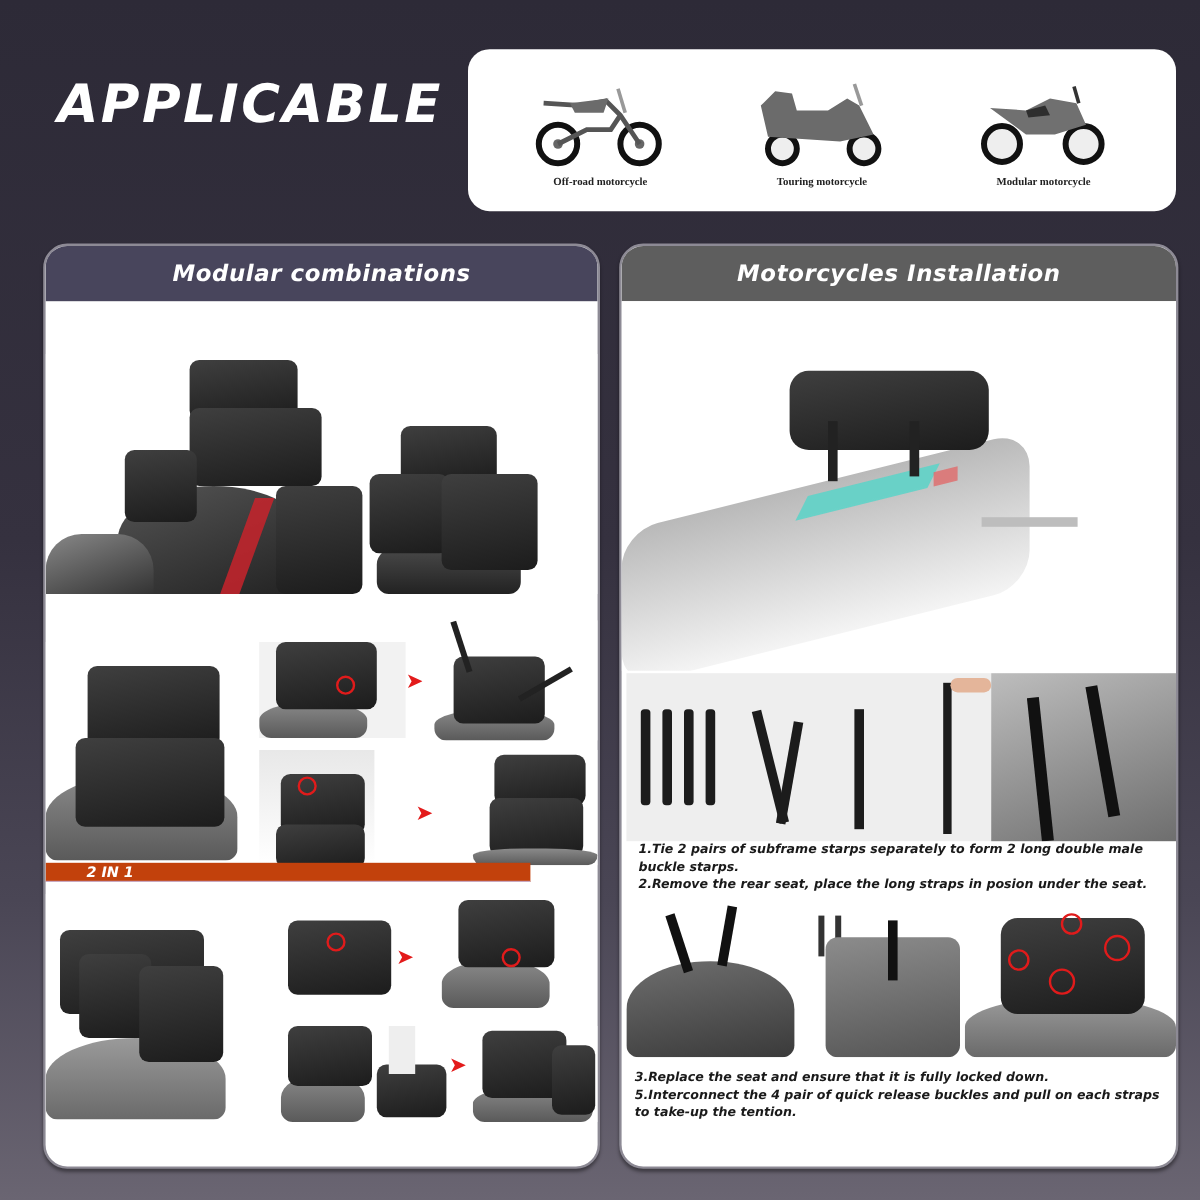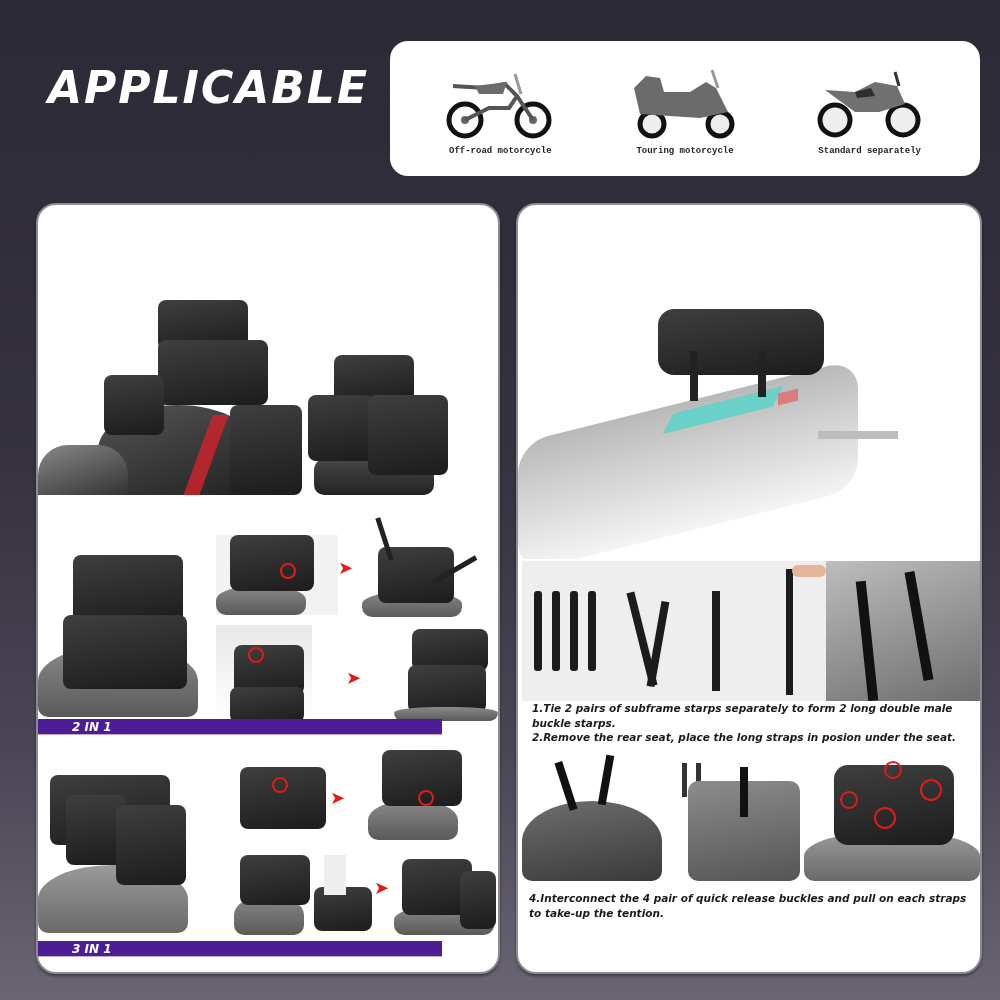--- a/index.html
+++ b/index.html
@@ -15,21 +15,21 @@
     font-size: 44px; line-height: 56px; letter-spacing: 2px;
   }
   .headline .arrow { font-size: 16px; font-style: normal; font-weight: normal; margin-left: 26px; vertical-align: middle; }
   .models-card {
     position: absolute; left: 390px; top: 41px; width: 590px; height: 135px;
     background: #fff; border-radius: 18px; display: flex; justify-content: space-around; align-items: flex-end;
     padding: 0 18px 20px 18px;
   }
   .model { display: flex; flex-direction: column; align-items: center; width: 130px; }
   .model svg { width: 110px; height: 72px; }
-  .model .label { font-family: Liberation Mono, monospace; font-weight: bold; font-size: 9px; color: #222; margin-top: 6px; white-space: nowrap; }
+  .model .label { font-family: Liberation Serif, serif; font-weight: bold; font-size: 9px; color: #222; margin-top: 6px; white-space: nowrap; }
 
   .panel {
     position: absolute; top: 203px; border-radius: 20px; background: #fff; overflow: hidden;
     border: 2px solid #8d8a95; box-shadow: 0 2px 3px rgba(0,0,0,.4);
   }
   .panel-left { left: 36px; width: 464px; height: 771px; }
   .panel-right { left: 516px; width: 466px; height: 771px; }
   .panel-header {
     height: 46px; display: flex; align-items: center; justify-content: center;
     color: #fff; font-weight: bold; font-style: italic; font-size: 19px; letter-spacing: 0.5px;
@@ -37,21 +37,21 @@
   .panel-left .panel-header { background: #48455c; }
   .panel-right .panel-header { background: #5e5e5e; }
 
   .photo { position: absolute; background: #f2f2f2; overflow: hidden; }
   .bag { position: absolute; background: linear-gradient(170deg, #3f3f3f, #1c1c1c); border-radius: 8px; }
   .seat { position: absolute; background: linear-gradient(180deg, #8a8a8a, #5a5a5a); border-radius: 50% 50% 10px 10px; }
   .red-arrow { position: absolute; color: #e31b1b; font-size: 18px; font-weight: bold; }
   .red-circle { position: absolute; border: 2px solid #e01b1b; border-radius: 50%; }
 
   .combo-bar {
-    position: absolute; left: 0; width: 404px; height: 16px; background: #4c1d95;
+    position: absolute; left: 0; width: 404px; height: 16px; background: #c2410c;
     border-bottom: 1px solid #c9a8c0;
     color: #fff; font-weight: bold; font-style: italic; font-size: 12px; padding-left: 34px; line-height: 16px;
   }
   .steps { position: absolute; left: 14px; font-style: italic; font-weight: bold; font-size: 10.5px; color: #1a1a1a; line-height: 14.5px; }
 </style>
 </head>
 <body>
 
 <div class="headline">
   <div>APPLICABLE</div>
@@ -80,25 +80,26 @@
     <span class="label">Touring motorcycle</span>
   </div>
   <div class="model">
     <svg viewBox="0 0 110 72">
       <circle cx="20" cy="52" r="15" fill="#eee" stroke="#111" stroke-width="5"></circle>
         <circle cx="88" cy="52" r="15" fill="#eee" stroke="#111" stroke-width="5"></circle>
       <path d="M10 22 L40 24 L60 14 L82 18 L90 36 L64 44 L40 44 Z" fill="#707070"></path>
         <path d="M40 24 L56 20 L60 28 L42 30 Z" fill="#2e2e2e"></path>
         <path d="M80 4 L84 18" stroke="#333" stroke-width="3"></path>
     </svg>
-    <span class="label">Standard separately</span>
+    <span class="label">Modular motorcycle</span>
   </div>
 </div>
 
 <div class="panel panel-left">
+  <div class="panel-header">Modular combinations</div>
 
   <div class="photo" style="left:0;top:90px;width:460px;height:200px;background:#fff;">
     <div class="seat" style="left:60px;top:110px;width:160px;height:90px;background:linear-gradient(160deg,#555,#222);"></div>
     <div style="position:absolute;left:0;top:150px;width:90px;height:50px;background:linear-gradient(160deg,#888,#333);border-radius:30px 30px 0 0;"></div>
     <div class="bag" style="left:120px;top:5px;width:90px;height:50px;"></div>
     <div class="bag" style="left:120px;top:45px;width:110px;height:65px;"></div>
     <div class="bag" style="left:66px;top:80px;width:60px;height:60px;"></div>
     <div class="bag" style="left:192px;top:110px;width:72px;height:90px;"></div>
     <div style="position:absolute;left:160px;top:120px;width:16px;height:80px;background:#c8232b;transform:skewX(-20deg);opacity:.85;"></div>
     <div class="seat" style="left:276px;top:150px;width:120px;height:50px;background:linear-gradient(180deg,#555,#222);"></div>
@@ -158,24 +159,24 @@
     <div class="bag" style="left:6px;top:0;width:70px;height:50px;"></div>
     <div class="bag" style="left:80px;top:32px;width:58px;height:44px;"></div>
     <div style="position:absolute;left:90px;top:0;width:22px;height:40px;background:#eee;"></div>
   </div>
   <div class="red-arrow" style="left:336px;top:672px;">➤</div>
   <div class="photo" style="left:356px;top:650px;width:104px;height:80px;background:#fff;">
     <div class="seat" style="left:0;top:50px;width:100px;height:30px;"></div>
     <div class="bag" style="left:8px;top:4px;width:70px;height:56px;"></div>
     <div class="bag" style="left:66px;top:16px;width:36px;height:58px;"></div>
   </div>
-  <div class="combo-bar" style="top:736px;">3 IN 1</div>
 </div>
 
 <div class="panel panel-right">
+  <div class="panel-header">Motorcycles Installation</div>
 
   <div class="photo" style="left:0;top:46px;width:462px;height:308px;background:#fff;">
     <div style="position:absolute;left:0;top:150px;width:340px;height:130px;background:linear-gradient(180deg,#b9b9b9,#f4f4f4);transform:skewY(-14deg);border-radius:30px;"></div>
     <div style="position:absolute;left:150px;top:150px;width:110px;height:18px;background:#5fd3c8;transform:skewY(-14deg) skewX(-30deg);opacity:.9;"></div>
     <div style="position:absolute;left:260px;top:140px;width:20px;height:12px;background:#e06a6a;transform:skewY(-14deg);opacity:.8;"></div>
     <div style="position:absolute;left:300px;top:180px;width:80px;height:8px;background:#bdbdbd;"></div>
     <div class="bag" style="left:140px;top:58px;width:166px;height:66px;border-radius:16px;"></div>
     <div style="position:absolute;left:172px;top:100px;width:8px;height:50px;background:#222;"></div>
     <div style="position:absolute;left:240px;top:100px;width:8px;height:46px;background:#222;"></div>
   </div>
@@ -215,15 +216,16 @@
   <div class="photo" style="left:286px;top:546px;width:176px;height:130px;background:#fff;">
     <div class="seat" style="left:0;top:80px;width:176px;height:50px;background:linear-gradient(180deg,#9b9b9b,#6a6a6a);"></div>
     <div class="bag" style="left:30px;top:14px;width:120px;height:80px;border-radius:14px;"></div>
     <div class="red-circle" style="left:36px;top:40px;width:18px;height:18px;"></div>
     <div class="red-circle" style="left:80px;top:10px;width:18px;height:18px;"></div>
     <div class="red-circle" style="left:116px;top:28px;width:22px;height:22px;"></div>
     <div class="red-circle" style="left:70px;top:56px;width:22px;height:22px;"></div>
   </div>
 
   <div class="steps" style="top:686px;left:11px;width:440px;">
-    <div>4.Interconnect the 4 pair of quick release buckles and pull on each straps to take-up the tention.</div>
+    <div>3.Replace the seat and ensure that it is fully locked down.</div>
+    <div>5.Interconnect the 4 pair of quick release buckles and pull on each straps to take-up the tention.</div>
   </div>
 </div>
 
 </body></html>

